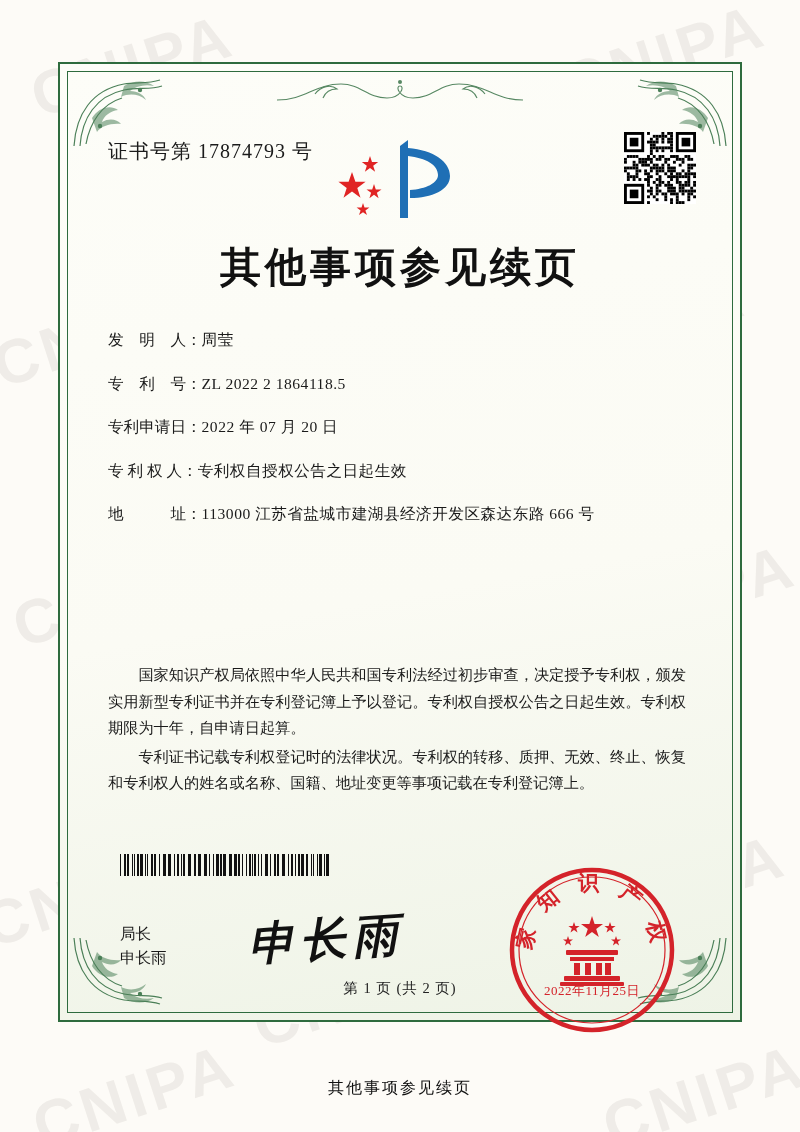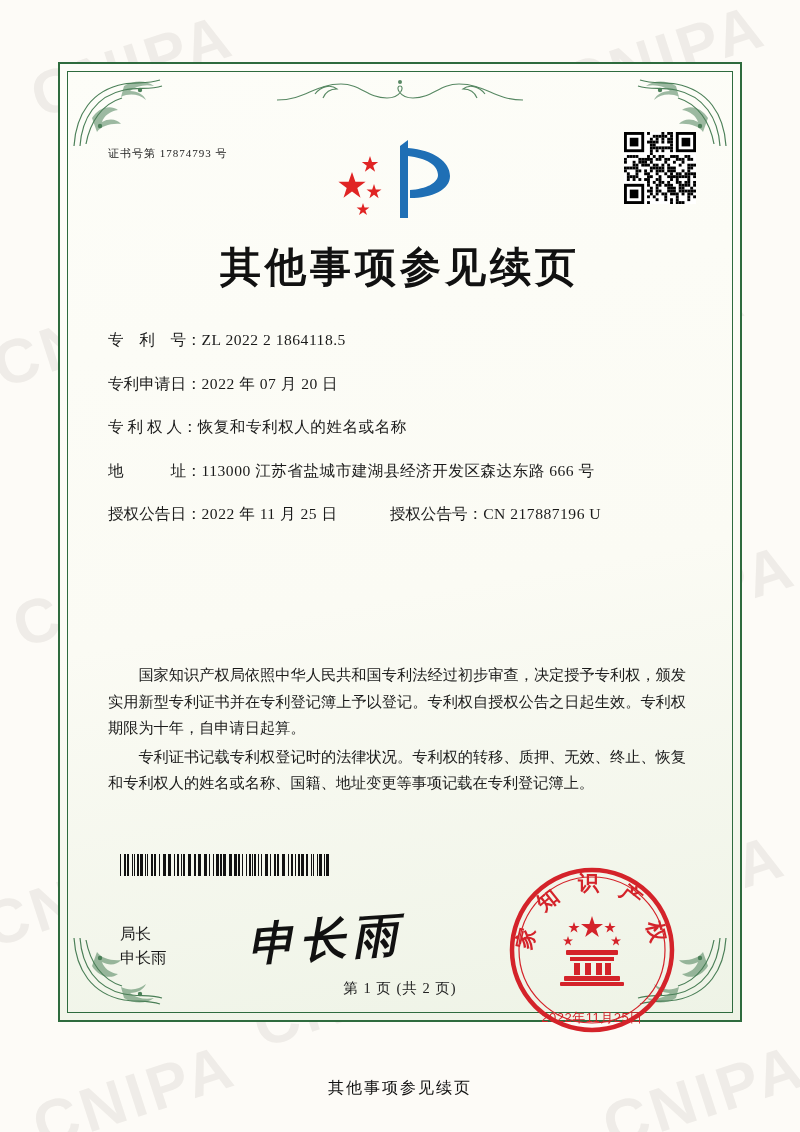--- a/index.html
+++ b/index.html
@@ -78,22 +78,22 @@
     width: 250px;
     height: 30px;
     color: #2e6b3e;
     opacity: .8;
   }
   .top-center-orn svg { width:100%; height:100%; display:block; }
 
   .cert-no {
     position: absolute;
     left: 48px;
-    top: 82px;
-    font-size: 11px;
+    top: 74px;
+    font-size: 20px;
     color: #1b1b1b;
     letter-spacing: 1px;
   }
 
   
   .logo {
     position: absolute;
     left: 50%;
     top: 68px;
     transform: translateX(-50%);
@@ -213,22 +213,21 @@
   .seal svg { width:100%; height:100%; display:block; }
   .seal-date {
     position: absolute;
     left: 0;
     right: 0;
     top: 118px;
     text-align: center;
     color: #d4232a;
     font-size: 13px;
     letter-spacing: .5px;
-    font-family: Liberation Sans, sans-serif;
-    margin-top: 27px;
+    font-family: Liberation Serif, serif;
   }
 
   .page-no {
     position: absolute;
     left: 0;
     right: 0;
     bottom: 22px;
     text-align: center;
     font-size: 14.5px;
     color: #222;
@@ -584,40 +583,38 @@
           <rect x="1" y="19" width="5" height="5" fill="#fff"></rect>
           <rect x="2" y="20" width="3" height="3" fill="#000"></rect>
         </g>
       </svg>
     </div>
 
   <div class="title">其他事项参见续页</div>
 
   <div class="fields">
     <div class="field-row">
+      <span class="field-label">发　明　人：</span>
+      <span class="field-value">周莹</span>
+    </div>
+    <div class="field-row">
       <span class="field-label">专　利　号：</span>
       <span class="field-value">ZL 2022 2 1864118.5</span>
     </div>
     <div class="field-row">
       <span class="field-label">专利申请日：</span>
       <span class="field-value">2022 年 07 月 20 日</span>
     </div>
     <div class="field-row">
       <span class="field-label">专 利 权 人：</span>
-      <span class="field-value">恢复和专利权人的姓名或名称</span>
+      <span class="field-value">专利权自授权公告之日起生效</span>
     </div>
     <div class="field-row">
       <span class="field-label">地　　　址：</span>
       <span class="field-value">113000 江苏省盐城市建湖县经济开发区森达东路 666 号</span>
-    </div>
-    <div class="field-row dual">
-      <span class="field-label">授权公告日：</span>
-      <span class="field-value">2022 年 11 月 25 日</span>
-      <span class="field-label">授权公告号：</span>
-      <span class="field-value">CN 217887196 U</span>
     </div>
   </div>
 
   <div class="paragraphs">
     <p>国家知识产权局依照中华人民共和国专利法经过初步审查，决定授予专利权，颁发实用新型专利证书并在专利登记簿上予以登记。专利权自授权公告之日起生效。专利权期限为十年，自申请日起算。</p>
     <p>专利证书记载专利权登记时的法律状况。专利权的转移、质押、无效、终止、恢复和专利权人的姓名或名称、国籍、地址变更等事项记载在专利登记簿上。</p>
   </div>
 
   <div class="barcode" id="barcode-box">
       <i style="width: 1px; margin-right: 3px;"></i>

